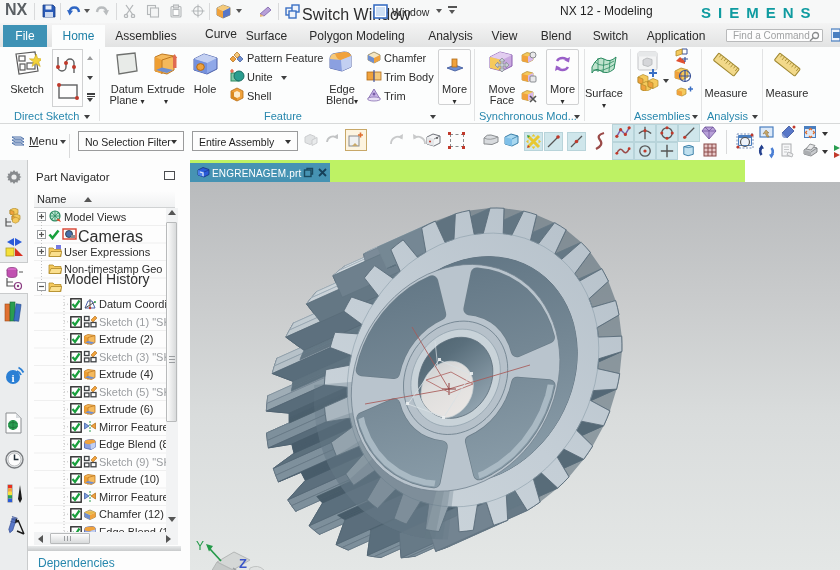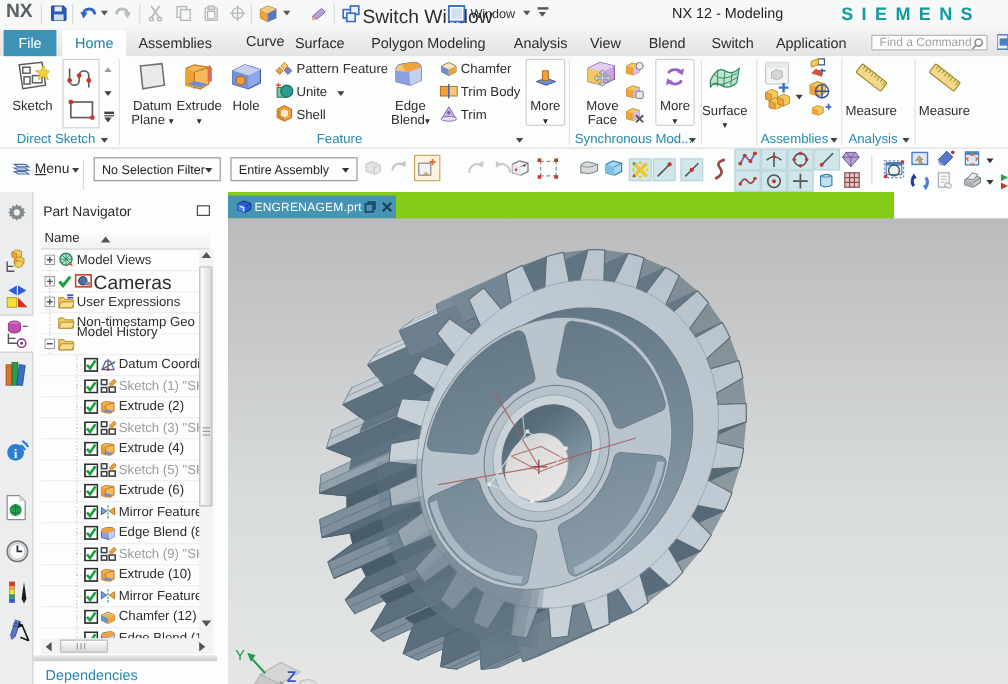--- a/index.html
+++ b/index.html
@@ -646,21 +646,21 @@
         </svg>
 <div class="abs" style="left:30px;top:55.2px;font-size:11px;color:#2d2d2d;white-space:nowrap">Non-timestamp Geo</div>
 <svg class="abs" style="left:3px;top:74.25px" width="9" height="9" viewBox="0 0 9 9">
           <rect x="0.5" y="0.5" width="8" height="8" fill="#fff" stroke="#9a9da0" stroke-width="1"></rect>
           <path d="M2,4.5 H7" stroke="#555" stroke-width="1.2"></path>
         </svg>
 <svg class="abs" style="left:14px;top:72.75px" width="14" height="12" viewBox="0 0 14 12">
           <path d="M1,2 h4 l1.5,1.5 H13 V10.5 H1 Z" fill="#f5c95c" stroke="#b08a28" stroke-width="0.8"></path>
           <path d="M1,10.5 L3,5.5 H14 L12,10.5 Z" fill="#fadf8e" stroke="#b08a28" stroke-width="0.8"></path>
         </svg>
-<div class="abs" style="left:30px;top:63px;font-size:11px;color:#2d2d2d;white-space:nowrap">Model History</div>
+<div class="abs" style="left:30px;top:63px;font-size:14px;color:#2d2d2d;white-space:nowrap">Model History</div>
 <svg class="abs" style="left:36px;top:90.25px" width="12" height="12" viewBox="0 0 12 12">
           <rect x="0.8" y="0.8" width="10.4" height="10.4" fill="#fff" stroke="#2b2b2b" stroke-width="1.4"></rect>
           <path d="M2.5,6 L5,9 L9.5,2.5" fill="none" stroke="#18a03c" stroke-width="2.2"></path>
         </svg>
 <svg class="abs" style="left:49px;top:89.75px" width="14" height="13" viewBox="0 0 14 13">
 <path d="M2,10 L12,10 L9,3 L5,3 Z" fill="none" stroke="#4a5fa8" stroke-width="1"></path>
 <path d="M7,10 V1 M2,10 L12,4" stroke="#555" stroke-width="1"></path>
 <circle cx="7" cy="10" r="1.2" fill="#c0392b"></circle>
           <circle cx="12" cy="4" r="1" fill="#2a9d50"></circle>
         </svg>
@@ -819,21 +819,21 @@
 <div class="abs" style="left:39px;top:376px;width:1px;height:5px;background:#9a9da0"></div>
 <div class="abs" style="left:42px;top:376px;width:1px;height:5px;background:#9a9da0"></div>
 <div class="abs" style="left:138px;top:375px;border-top:4px solid transparent;border-bottom:4px solid transparent;border-left:5px solid #555"></div>
 <div class="abs" style="left:0;top:386px;width:153px;height:5px;background:linear-gradient(#e8eaeb,#c8cacb)"></div>
 <div class="abs" style="left:10px;top:396px;font-size:12px;color:#2787ad">Dependencies</div>
 <svg class="abs" style="left:162px;top:399px" width="11" height="8" viewBox="0 0 11 8" fill="none" stroke="#2787ad" stroke-width="1.6">
         <path d="M1,1 L5.5,6.5 L10,1"></path>
       </svg>
 </div>
 <div class="abs" style="left:181px;top:160px;width:9px;height:410px;background:#fdfdfd"></div>
-<div class="abs" style="left:190px;top:160px;width:555px;height:410px;background:#84cc16">
+<div class="abs" style="left:190px;top:160px;width:555px;height:410px;background:#bef264">
 <div class="abs" style="left:0;top:3px;width:140px;height:19px;background:#4693b3">
         <svg class="abs" style="left:6px;top:3px" width="14" height="13" viewBox="0 0 14 13">
           <path d="M2,4 l5,-2.5 l6,2 v5 l-5,2.5 l-6,-2 z" fill="#2a5bd8" stroke="#16307a" stroke-width="0.8"></path>
           <path d="M2,4 l6,2 v5 l-6,-2 z" fill="#4a7fe8"></path>
           <path d="M8,6 l5,-2" stroke="#16307a" stroke-width="0.6"></path>
           <path d="M4,6 l3,1 v3" fill="none" stroke="#dce6fa" stroke-width="1.2"></path>
         </svg>
         <div class="abs" style="left:22px;top:4.5px;font-size:10px;color:#fff;letter-spacing:0.2px">ENGRENAGEM.prt</div>
         <svg class="abs" style="left:113px;top:4px" width="11" height="11" viewBox="0 0 11 11" stroke="#1a4a60" fill="none" stroke-width="1.4">
           <rect x="1.5" y="3" width="6.5" height="6.5"></rect>

